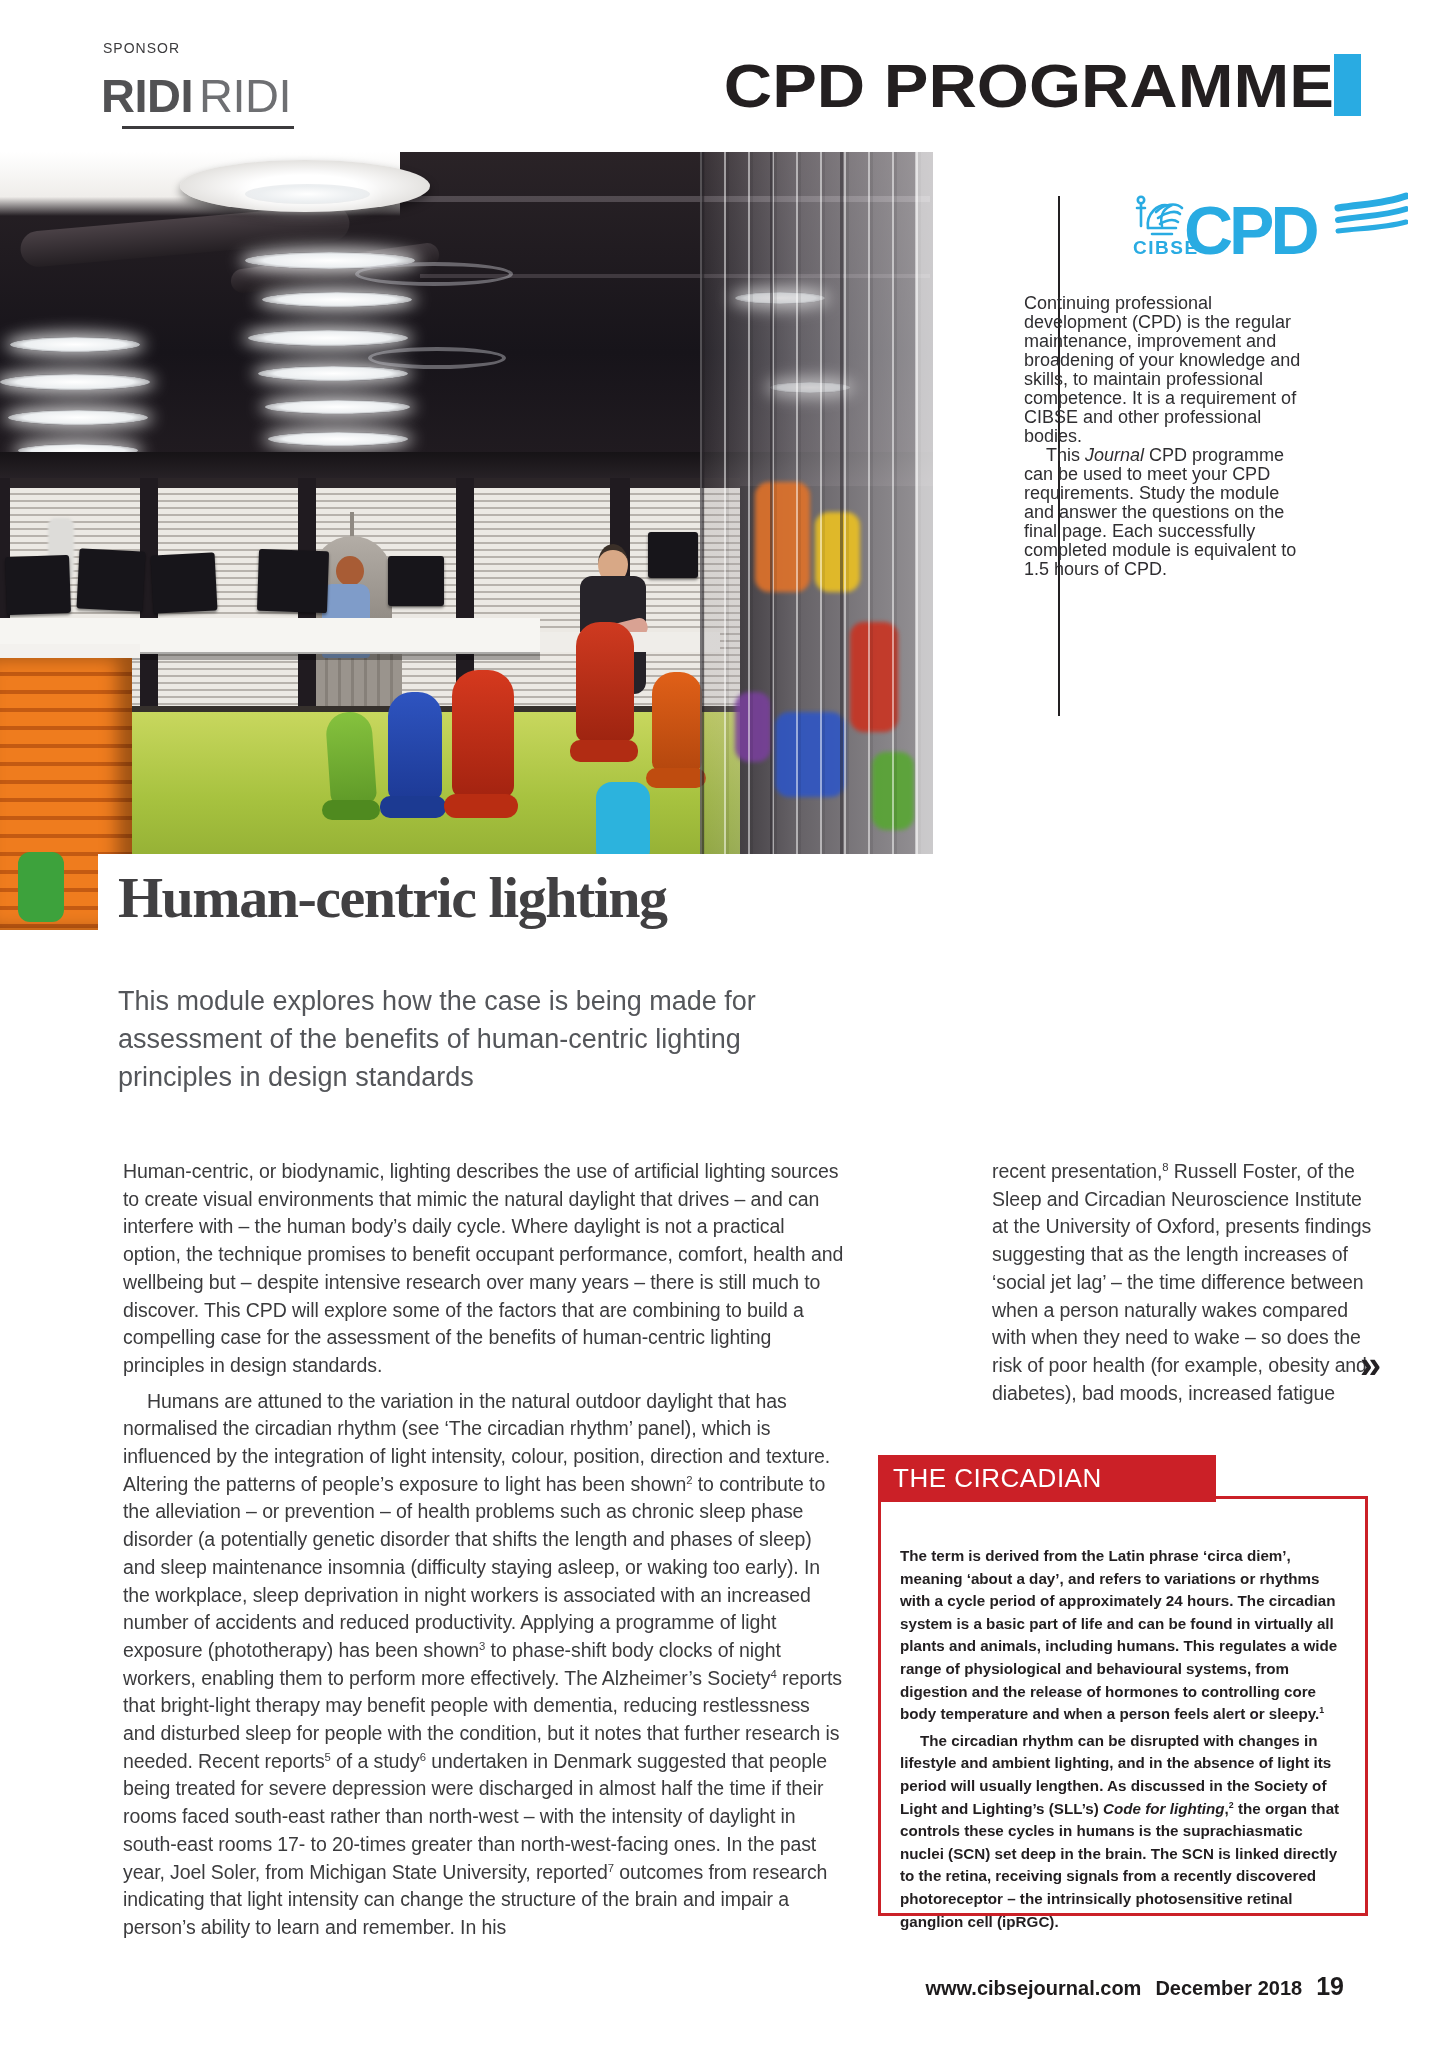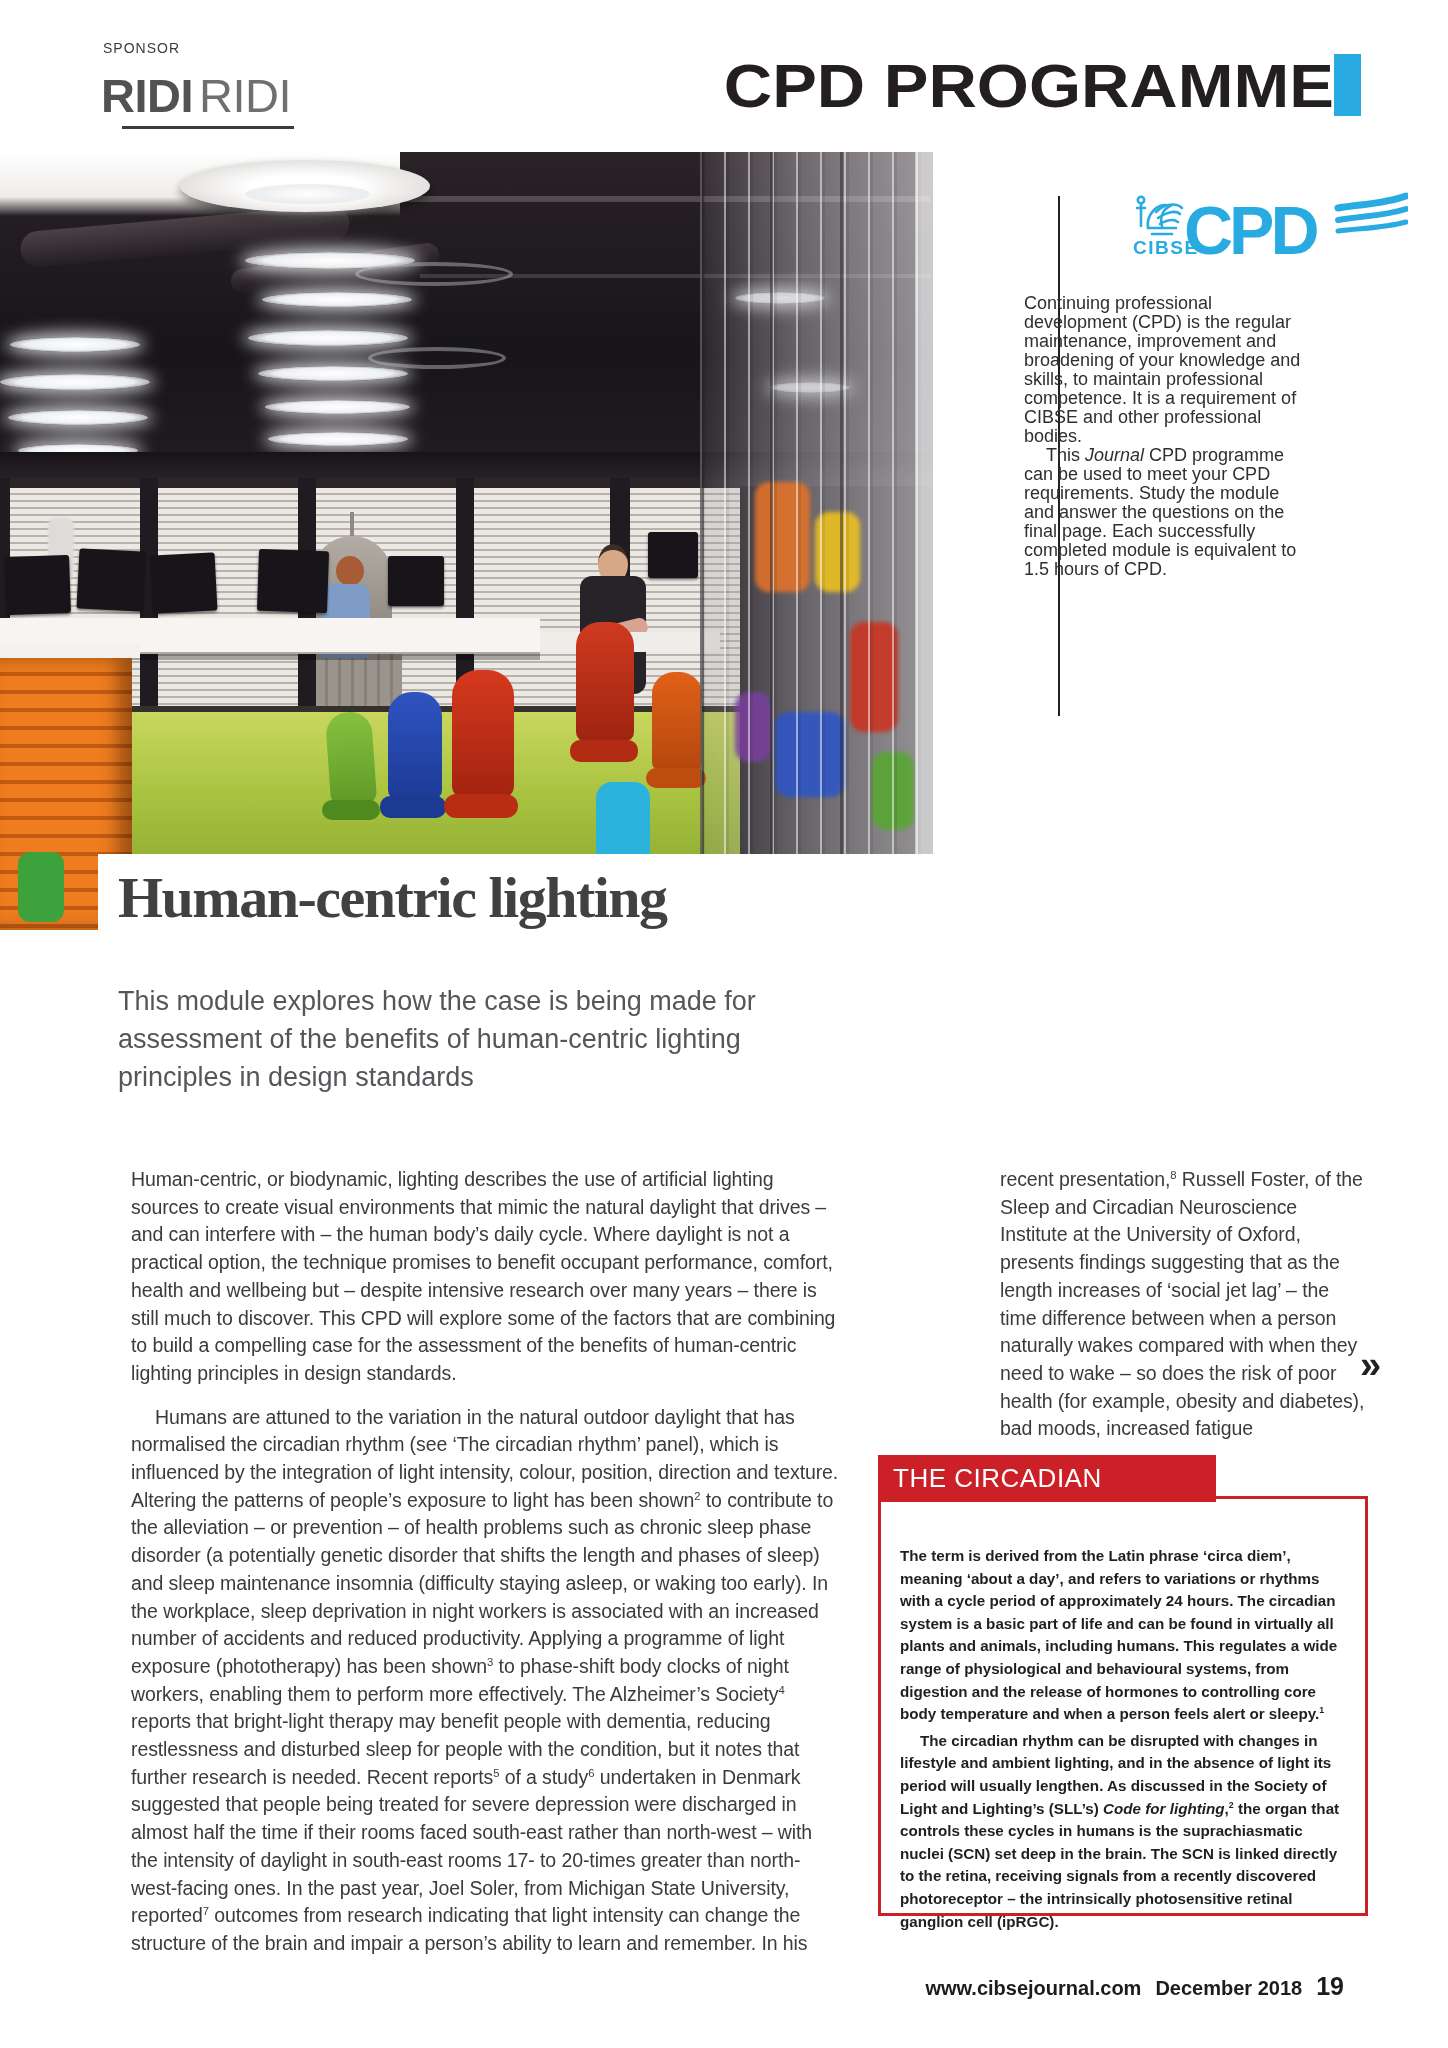--- a/index.html
+++ b/index.html
@@ -38,21 +38,21 @@
   .sidebar-text{left:1024px;top:294px;width:280px;font-size:18px;line-height:19px;color:#2f2e31;}
   .sidebar-text p{margin:0;}
   .sidebar-text p.ind{text-indent:22px;}
 
   
   .title-box{left:98px;top:854px;width:835px;height:86px;background:#ffffff;font-family:Liberation Serif, serif;}
   .article-title{margin:0;padding:10px 0 0 20px;font-size:58px;font-weight:800;
                  letter-spacing:-1.5px;color:#414042;}
   .standfirst{left:118px;top:982px;width:660px;font-size:27px;line-height:38px;color:#54565a;}
   .bodycol{font-size:19.5px;line-height:27.7px;color:#3b3b3d;letter-spacing:-0.1px;}
-  .bodycol p{margin:16px;}
+  .bodycol p{margin:8px;}
   .bodycol p.ind{text-indent:24px;}
   .col-left{left:115px;top:1150px;width:740px;}
   .col-right{left:984px;top:1150px;width:400px;}
   .cont-marker{left:1360px;top:1344px;font-size:38px;font-weight:bold;color:#242124;}
 
   
   .panel-bar{left:878px;top:1455px;width:338px;height:47px;background:#cb2027;z-index:3;}
   .panel-bar span{display:block;padding-left:15px;line-height:47px;font-size:26px;
                   letter-spacing:0.5px;color:#ffffff;}
   .panel-box{left:878px;top:1496px;width:490px;height:420px;border:3px solid #cb2027;

